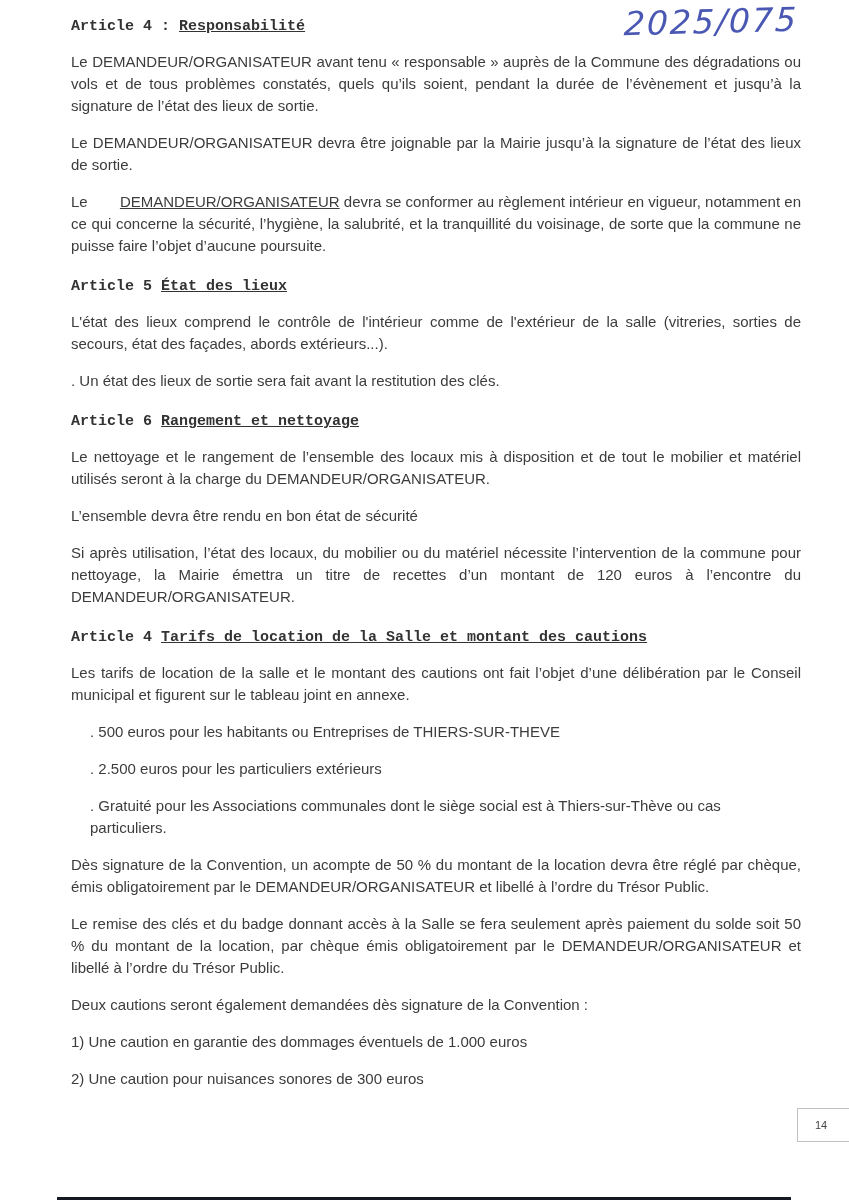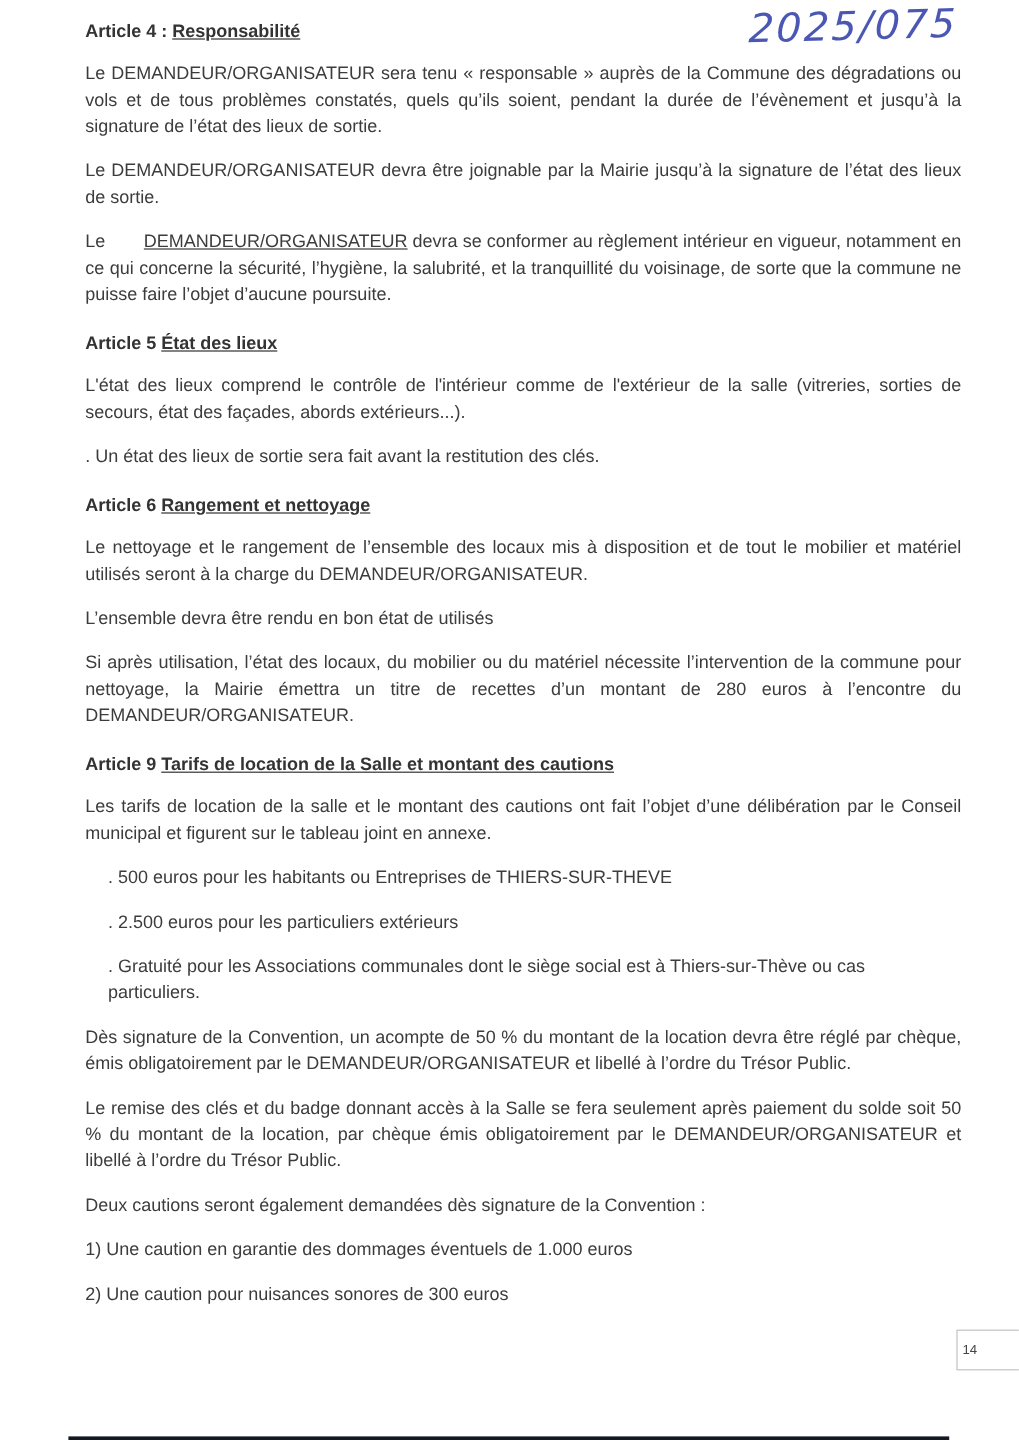--- a/index.html
+++ b/index.html
@@ -18,20 +18,21 @@
     font-size: 15px;
     line-height: 22px;
   }
   h2.article-heading {
     font-size: 15px;
     line-height: 22px;
     font-weight: bold;
     color: #333333;
     margin: 0 0 13px 0;
     padding-top: 4px;
+    font-family: Liberation Mono, monospace;
   }
   h2.article-heading .u { text-decoration: underline; }
   p.para {
     margin: 0 0 15px 0;
     text-align: justify;
   }
   p.para .u { text-decoration: underline; margin-left: 28px; }
   p.plain { text-align: left; }
   .indent { padding-left: 19px; }
   .tight { margin-bottom: 4px; }
@@ -50,50 +51,50 @@
     position: absolute;
     left: 797px; top: 1108px;
     width: 58px; height: 32px;
     border: 1px solid #c2c2c2;
     background: #ffffff;
     font-size: 11px;
     color: #444444;
     display: flex;
     align-items: center;
   }
-  .page-number-box span { margin-left: 4px; }
+  .page-number-box span { margin-left: 17px; }
   .bottom-bar {
     position: absolute;
     left: 57px; bottom: 0;
     width: 734px; height: 3px;
     background: #141821;
   }
 </style>
 </head>
 <body>
 
 <div class="handwritten">2025/075</div>
 
 <div class="content">
 
   <h2 class="article-heading"><span>Article 4 : </span><span class="u">Responsabilité</span></h2>
-  <p class="para">Le DEMANDEUR/ORGANISATEUR sera tenu « responsable » auprès de la Commune des dégradations ou vols et de tous problèmes constatés, quels qu’ils soient, pendant la durée de l’évènement et jusqu’à la signature de l’état des lieux de sortie.</p>
+  <p class="para">Le DEMANDEUR/ORGANISATEUR avant tenu « responsable » auprès de la Commune des dégradations ou vols et de tous problèmes constatés, quels qu’ils soient, pendant la durée de l’évènement et jusqu’à la signature de l’état des lieux de sortie.</p>
   <p class="para">Le DEMANDEUR/ORGANISATEUR devra être joignable par la Mairie jusqu’à la signature de l’état des lieux de sortie.</p>
   <p class="para"><span>Le </span><span class="u">DEMANDEUR/ORGANISATEUR</span><span> devra se conformer au règlement intérieur en vigueur, notamment en ce qui concerne la sécurité, l’hygiène, la salubrité, et la tranquillité du voisinage, de sorte que la commune ne puisse faire l’objet d’aucune poursuite.</span></p>
 
   <h2 class="article-heading"><span>Article 5 </span><span class="u">État des lieux</span></h2>
   <p class="para">L'état des lieux comprend le contrôle de l'intérieur comme de l'extérieur de la salle (vitreries, sorties de secours, état des façades, abords extérieurs...).</p>
   <p class="para plain">. Un état des lieux de sortie sera fait avant la restitution des clés.</p>
 
   <h2 class="article-heading"><span>Article 6 </span><span class="u" style="padding-right:7px;">Rangement et nettoyage</span></h2>
   <p class="para">Le nettoyage et le rangement de l’ensemble des locaux mis à disposition et de tout le mobilier et matériel utilisés seront à la charge du DEMANDEUR/ORGANISATEUR.</p>
-  <p class="para plain">L’ensemble devra être rendu en bon état de utilisés</p>
-  <p class="para">Si après utilisation, l’état des locaux, du mobilier ou du matériel nécessite l’intervention de la commune pour nettoyage, la Mairie émettra un titre de recettes d’un montant de 280 euros à l’encontre du DEMANDEUR/ORGANISATEUR.</p>
+  <p class="para plain">L’ensemble devra être rendu en bon état de sécurité</p>
+  <p class="para">Si après utilisation, l’état des locaux, du mobilier ou du matériel nécessite l’intervention de la commune pour nettoyage, la Mairie émettra un titre de recettes d’un montant de 120 euros à l’encontre du DEMANDEUR/ORGANISATEUR.</p>
 
-  <h2 class="article-heading"><span>Article 9 </span><span class="u">Tarifs de location de la Salle et montant des cautions</span></h2>
+  <h2 class="article-heading"><span>Article 4 </span><span class="u">Tarifs de location de la Salle et montant des cautions</span></h2>
   <p class="para">Les tarifs de location de la salle et le montant des cautions ont fait l’objet d’une délibération par le Conseil municipal et figurent sur le tableau joint en annexe.</p>
   <p class="para plain indent">. 500 euros pour les habitants ou Entreprises de THIERS-SUR-THEVE</p>
   <p class="para plain indent">. 2.500 euros pour les particuliers extérieurs</p>
   <p class="para plain indent">. Gratuité pour les Associations communales dont le siège social est à Thiers-sur-Thève ou cas particuliers.</p>
   <p class="para">Dès signature de la Convention, un acompte de 50 % du montant de la location devra être réglé par chèque, émis obligatoirement par le DEMANDEUR/ORGANISATEUR et libellé à l’ordre du Trésor Public.</p>
   <p class="para">Le remise des clés et du badge donnant accès à la Salle se fera seulement après paiement du solde soit 50 % du montant de la location, par chèque émis obligatoirement par le DEMANDEUR/ORGANISATEUR et libellé à l’ordre du Trésor Public.</p>
   <p class="para plain">Deux cautions seront également demandées dès signature de la Convention :</p>
   <p class="para plain tight">1) Une caution en garantie des dommages éventuels de 1.000 euros</p>
   <p class="para plain">2) Une caution pour nuisances sonores de 300 euros</p>
 

